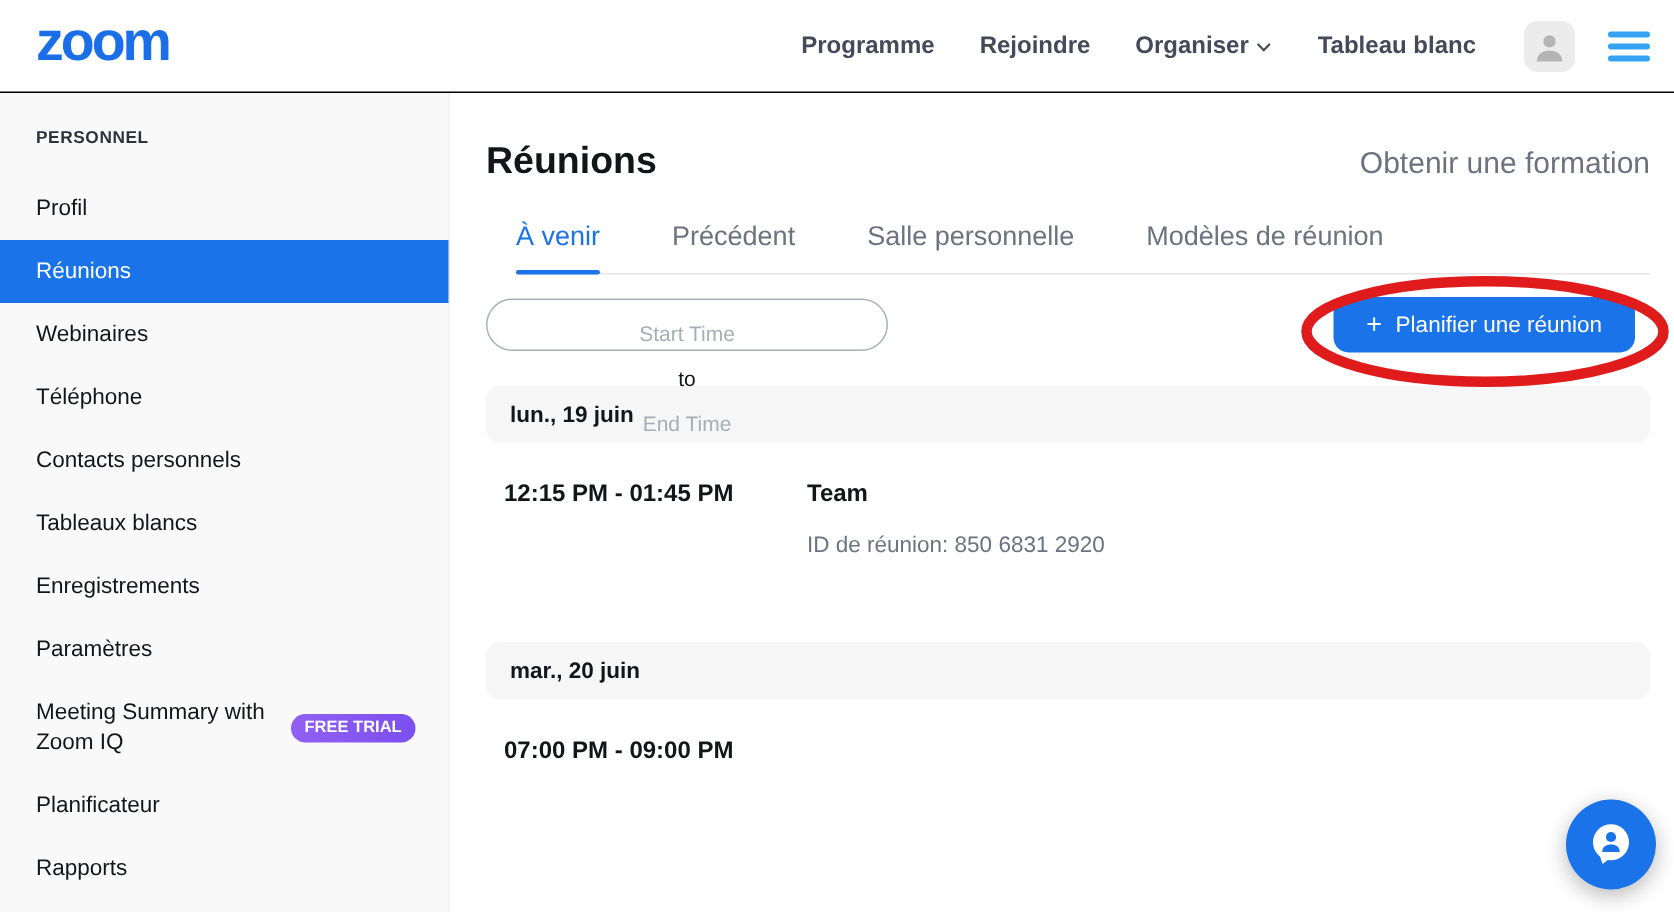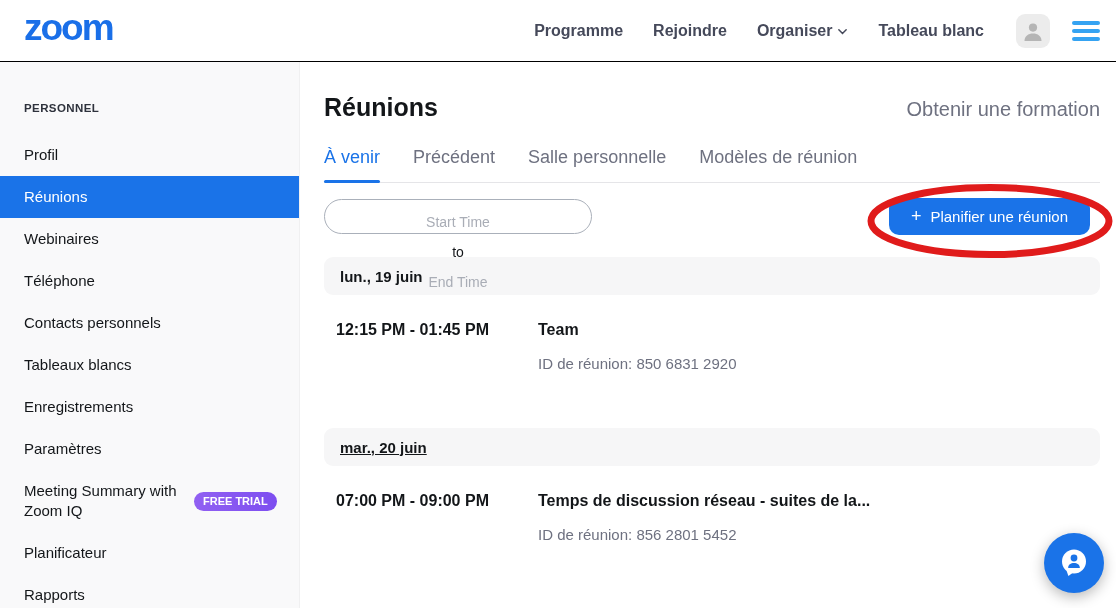--- a/index.html
+++ b/index.html
@@ -15,57 +15,57 @@
   .hnav-item { font-size:16px; font-weight:700; color:#45495a; cursor:pointer; display:flex; align-items:center; gap:5px; }
   .chev { width:11px; height:11px; margin-top:2px; }
   .avatar { width:34px; height:34px; border-radius:9px; background:#ececec;
     margin-left:32px; display:flex; align-items:center; justify-content:center; cursor:pointer; }
   .hamburger { margin-left:22px; margin-right:16px; width:28px; cursor:pointer; display:flex; flex-direction:column; gap:4px; }
   .hamburger span { display:block; height:4px; border-radius:2px; background:#35a3f2; }
 
   
   .sidebar { position:absolute; left:0; top:62px; width:300px; height:546px;
     background:#f9f9fa; border-right:1px solid #f0f0f1; padding-top:24px; }
-  .side-section { margin:16px 0 20px 24px; font-size:11.5px; font-weight:700;
+  .side-section { margin:0 0 20px 24px; font-size:11.5px; font-weight:700;
     letter-spacing:.4px; color:#2e323c; }
   .side-item { height:42px; display:flex; align-items:center; padding-left:24px;
     font-size:15px; color:#131619; cursor:pointer; }
   .side-item.selected { background:#1a73e8; color:#fff; }
   .side-item.tall { height:62px; align-items:center; }
   .side-label { line-height:1.35; }
   .side-item.tall .side-label { max-width:158px; }
   .trial-badge { margin-left:12px; background:linear-gradient(90deg,#9160f2,#7d4ef0);
     color:#fff; font-size:11px; font-weight:700; padding:3px 9px 4px; border-radius:11px; white-space:nowrap; }
 
   
   .main { position:absolute; left:300px; top:62px; width:816px; height:546px;
     background:#fff; padding:0 16px 0 24px; }
   .title-row { margin-top:31px; display:flex; align-items:baseline; justify-content:space-between; }
   .page-title { font-size:25px; font-weight:700; color:#131619; }
   .training-link { font-size:20px; color:#6e7180; cursor:pointer; }
 
-  .tabs { margin-top:25px; display:flex; gap:33px; border-bottom:1px solid #e5e5e8; }
+  .tabs { margin-top:25px; display:flex; gap:48px; border-bottom:1px solid #e5e5e8;margin-left:20px; }
   .tab { position:relative; font-size:18px; color:#6e7180; padding-bottom:14px; cursor:pointer; }
   .tab.active { color:#1a73e8; }
   .tab.active::after { content:""; position:absolute; left:0; right:0; bottom:-1px;
     height:3px; background:#1a73e8; border-radius:2px; }
 
   .filter-row { margin-top:15px; display:flex; align-items:center; }
   .date-range { display:flex; align-items:center; gap:14px; width:268px; height:35px;
     border:1px solid #aab0ba; border-radius:18px; padding:0 14px; cursor:text; background:#fff;flex-direction:column; }
   .date-range .ph { font-size:14px; color:#a9adb6; }
   .date-range .to { font-size:14px; color:#131619; }
   .schedule-btn { margin-left:auto; margin-right:10px; height:37px; padding:0 22px;
     background:#1a73e8; color:#fff; border:none; border-radius:10px; font-size:15px;
     font-family:"Liberation Sans", sans-serif; display:flex; align-items:center; gap:9px; cursor:pointer; }
   .plus { font-size:18px; font-weight:400; line-height:1; margin-top:-2px; }
 
   .day-bar { margin-top:22px; height:38px; background:#f6f6f7; border-radius:9px;
     display:flex; align-items:center; padding-left:16px; font-size:15px; font-weight:700; color:#131619; }
-  .day-bar.second { margin-top:56px;text-decoration:underline; }
+  .day-bar.second { margin-top:56px; }
   .meeting-row { margin-top:16px; display:flex; padding-left:12px; }
   .meeting-time { width:202px; font-size:16px; font-weight:700; color:#131619; padding-top:10px; }
   .meeting-info { padding-top:10px; }
   .meeting-title { font-size:16px; font-weight:700; color:#131619; cursor:pointer; }
   .meeting-id { margin-top:16px; font-size:15px; color:#6e7180; }
 
   
   .annotation { position:absolute; left:866px; top:182px; width:248px; height:78px;
     pointer-events:none; z-index:9; }
   .help-fab { position:absolute; left:1044px; top:533px; width:60px; height:60px;
@@ -190,24 +190,20 @@
     <div class="meeting-info">
       <div class="meeting-title">Team</div>
       <div class="meeting-id">ID de réunion: 850 6831 2920</div>
     </div>
   </div>
 
   <div class="day-bar second">mar., 20 juin</div>
 
   <div class="meeting-row">
     <div class="meeting-time">07:00 PM - 09:00 PM</div>
-    <div class="meeting-info">
-      <div class="meeting-title">Temps de discussion réseau - suites de la...</div>
-      <div class="meeting-id">ID de réunion: 856 2801 5452</div>
-    </div>
   </div>
 
 </div>
 
 <svg class="annotation" viewBox="0 0 248 78">
   <ellipse cx="124" cy="39" rx="119" ry="33.5" fill="none" stroke="#e01b1b" stroke-width="7"></ellipse>
 </svg>
 
 <div class="help-fab">
   <svg width="36" height="36" viewBox="0 0 36 36">

